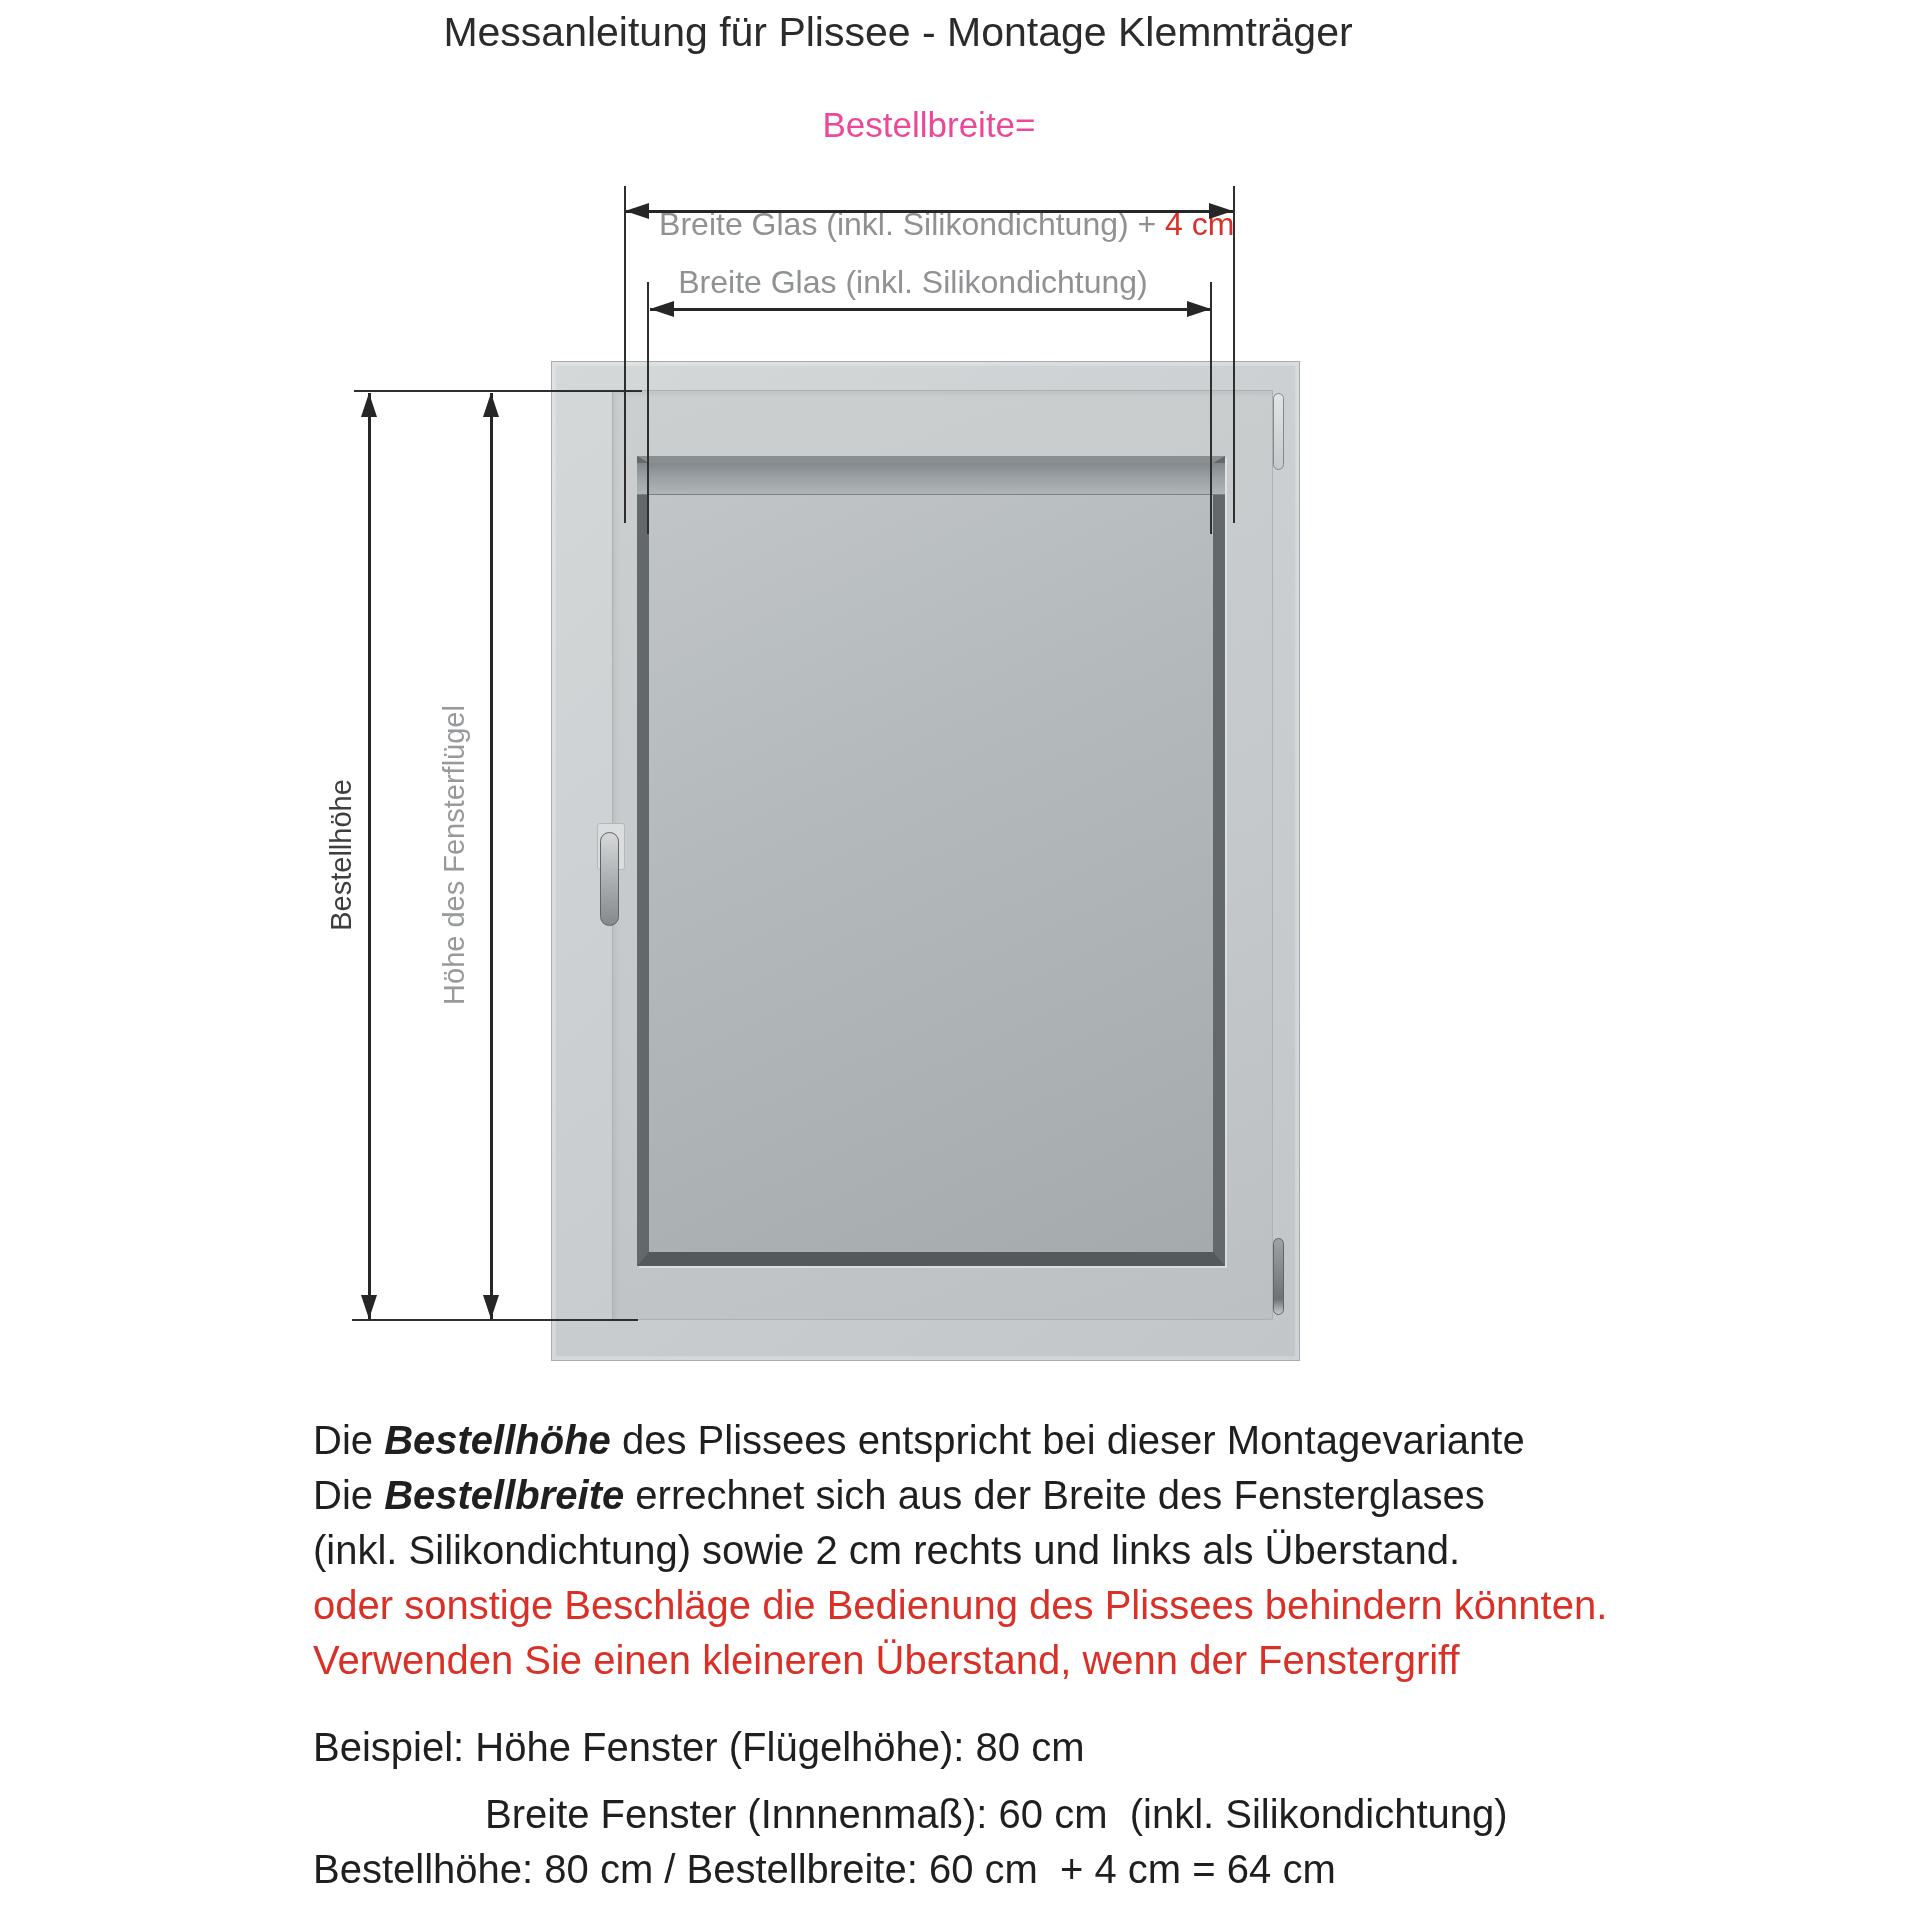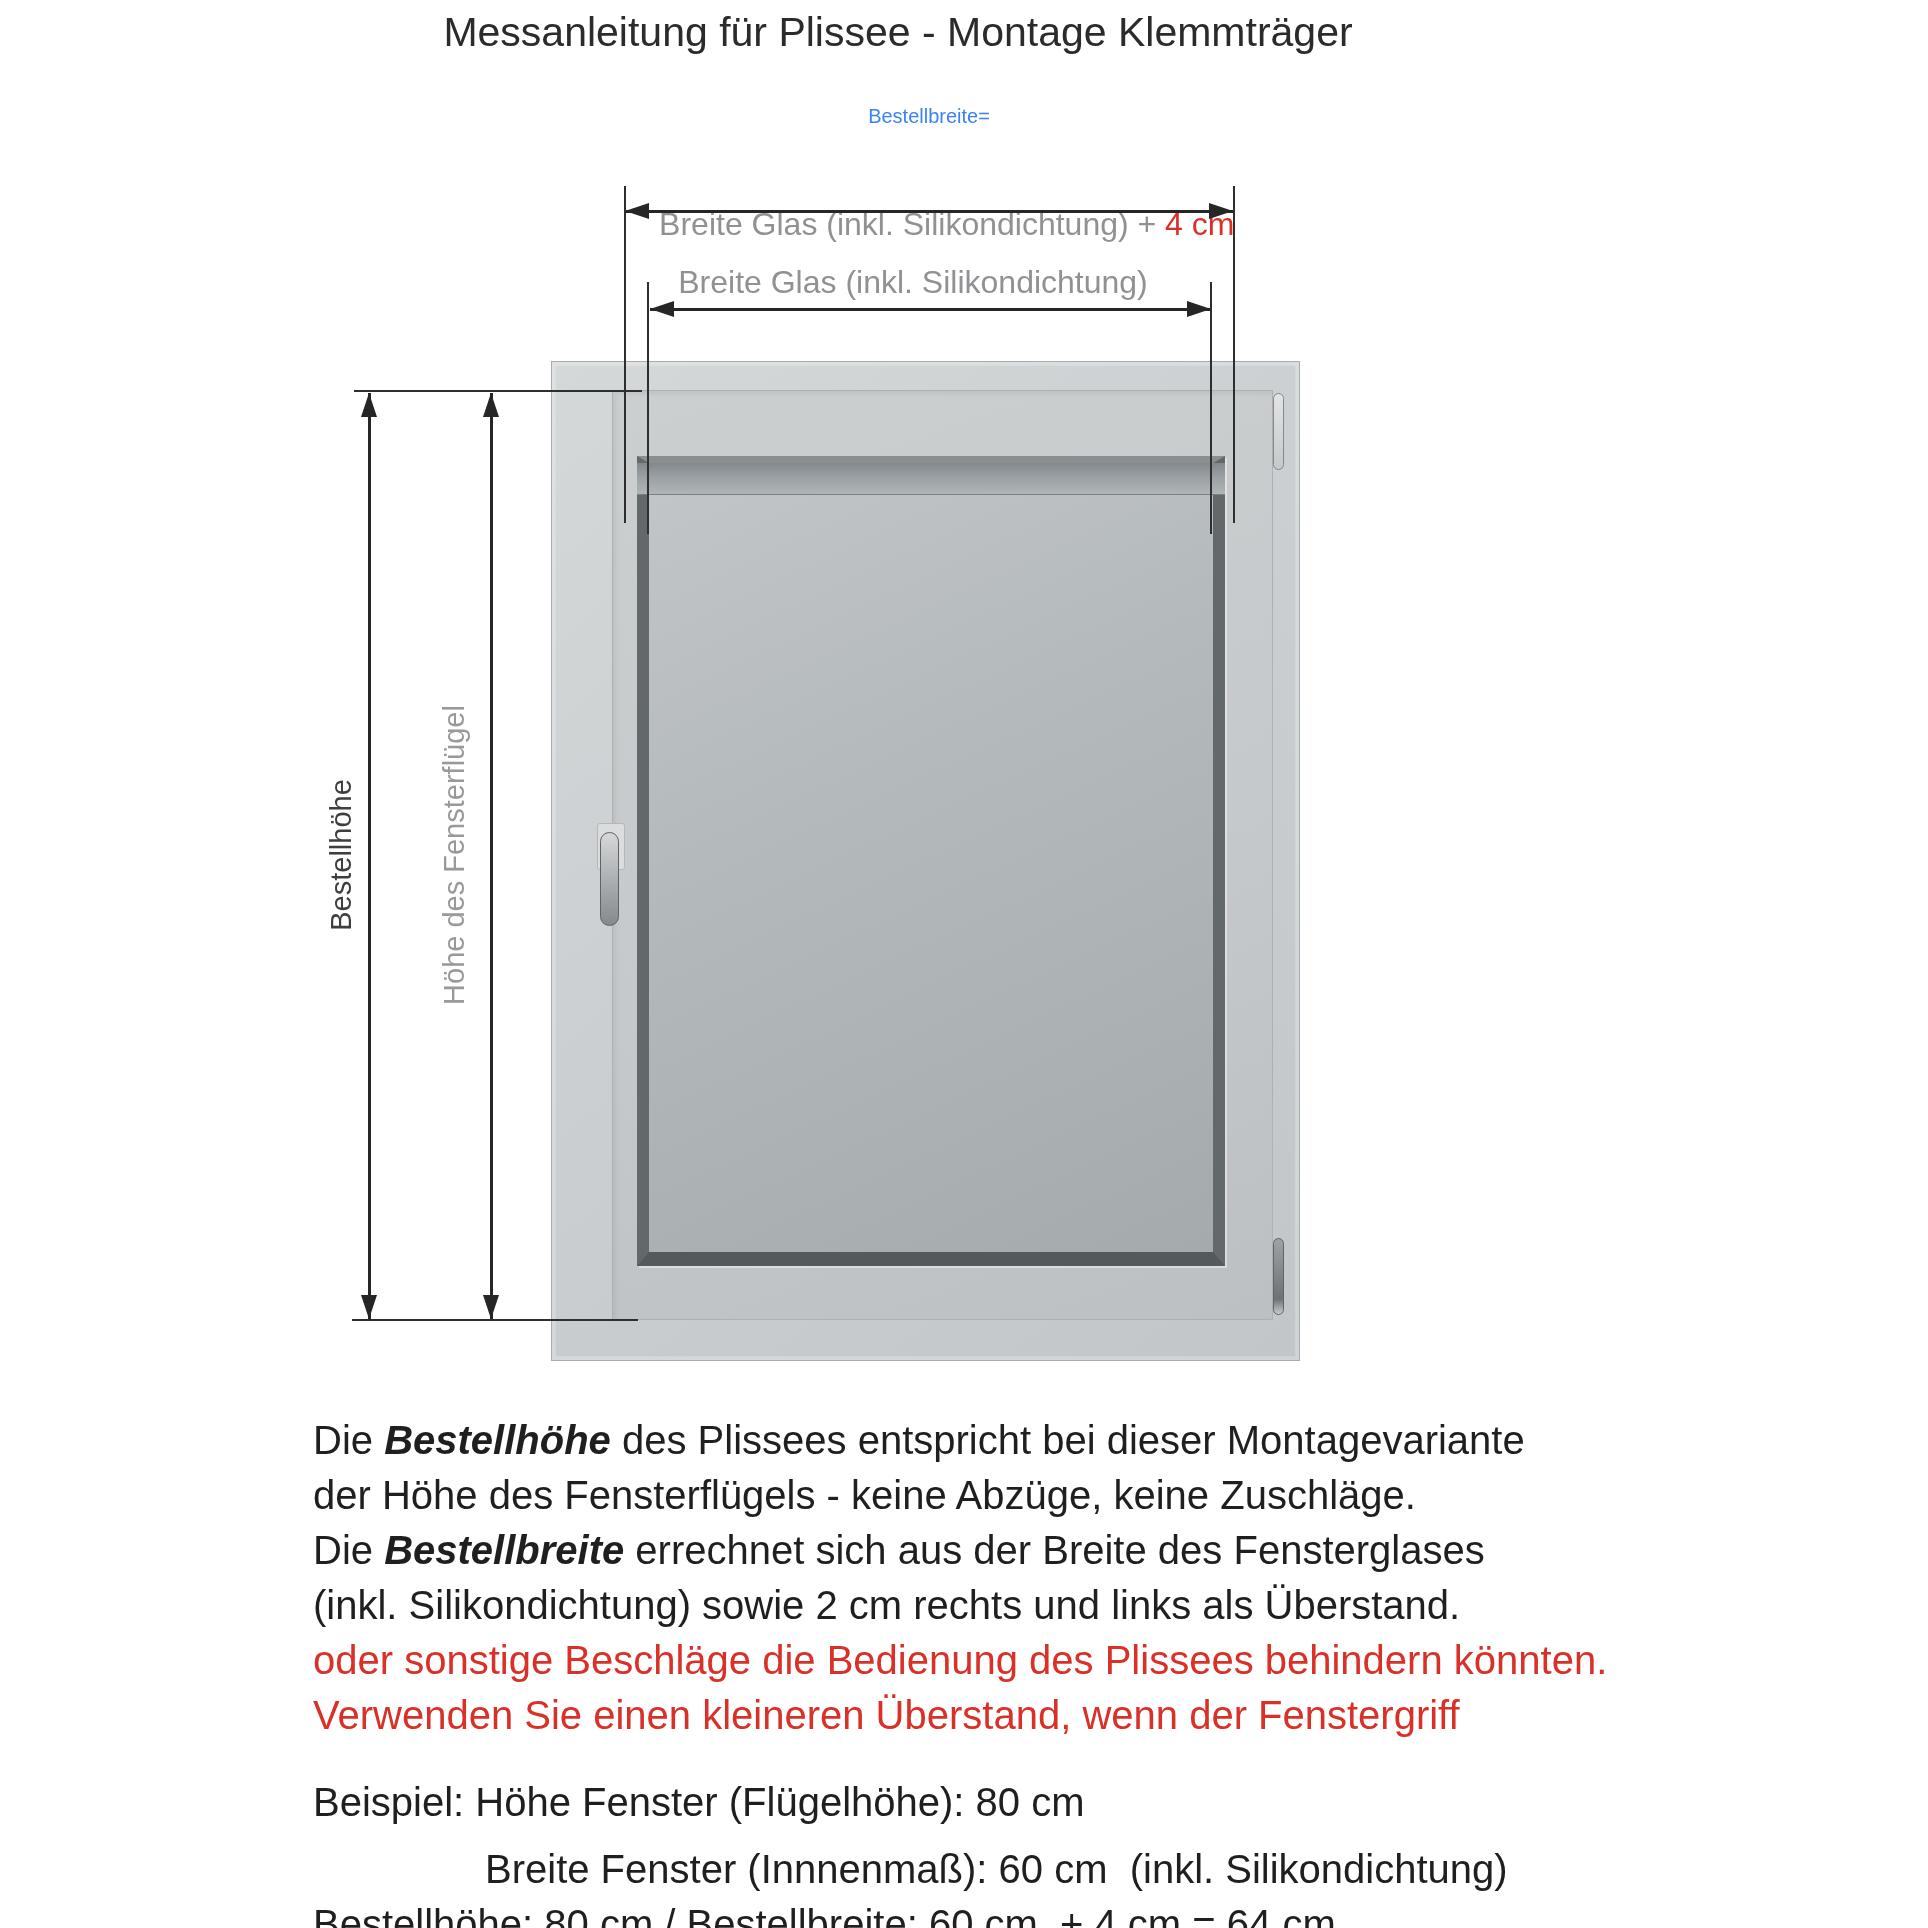--- a/index.html
+++ b/index.html
@@ -8,21 +8,21 @@
     font-family:Liberation Sans, sans-serif; overflow:hidden;
     color:#1f1f1f;
     border-radius:25px;
   }
   .abs { position:absolute; }
   .center-x { transform:translateX(-50%); }
   .textline { white-space:pre; }
 
   
   .page-title { top:9.4px; left:898px; font-size:41px; color:#2b2b2b; white-space:nowrap; }
-  .order-width-label { top:105px; left:929px; font-size:20px; color:#3b82f6; white-space:nowrap; }
+  .order-width-label { top:105px; left:929px; font-size:35px; color:#ec4899; white-space:nowrap; }
   .glass-width-label { font-size:32px; color:var(--text-gray); white-space:pre; }
   .red { color:var(--accent-red); }
 
   
   .h-arrow { position:absolute; height:2.8px; background:var(--arrow-color); }
   .h-arrow::before, .h-arrow::after {
     content:""; position:absolute; top:-7.5px; width:0; height:0;
     border-top:8.5px solid transparent; border-bottom:8.5px solid transparent;
   }
   .h-arrow::before { left:0; border-right:24.5px solid var(--arrow-color); }
@@ -129,21 +129,20 @@
   <div class="tick-line" style="left:352px; top:1319px; width:286px;"></div>
 
   <div class="v-arrow" style="left:368px; top:393px; height:926px; z-index:30;"></div>
   <div class="v-arrow" style="left:490px; top:393px; height:926px; z-index:30;"></div>
 
   <div class="vlabel dark" style="left:341px; top:855px;">Bestellhöhe</div>
   <div class="vlabel gray" style="left:454px; top:855px;">Höhe des Fensterflügel</div>
 
   <div class="abs bodytext">
     <div class="textline"><span>Die </span><span class="term">Bestellhöhe</span><span> des Plissees entspricht bei dieser Montagevariante</span></div>
-    <div class="textline">der Höhe des Fensterflügels - keine Abzüge, keine Zuschläge.</div>
     <div class="textline"><span>Die </span><span class="term">Bestellbreite</span><span> errechnet sich aus der Breite des Fensterglases</span></div>
     <div class="textline">(inkl. Silikondichtung) sowie 2 cm rechts und links als Überstand.</div>
     <div class="textline warn">oder sonstige Beschläge die Bedienung des Plissees behindern könnten.</div>
     <div class="textline warn">Verwenden Sie einen kleineren Überstand, wenn der Fenstergriff</div>
     <div class="textline example-first">Beispiel: Höhe Fenster (Flügelhöhe): 80 cm</div>
     <div class="textline indented">Breite Fenster (Innnenmaß): 60 cm  (inkl. Silikondichtung)</div>
     <div class="textline">Bestellhöhe: 80 cm / Bestellbreite: 60 cm  + 4 cm = 64 cm</div>
   </div>
 
 </div>

